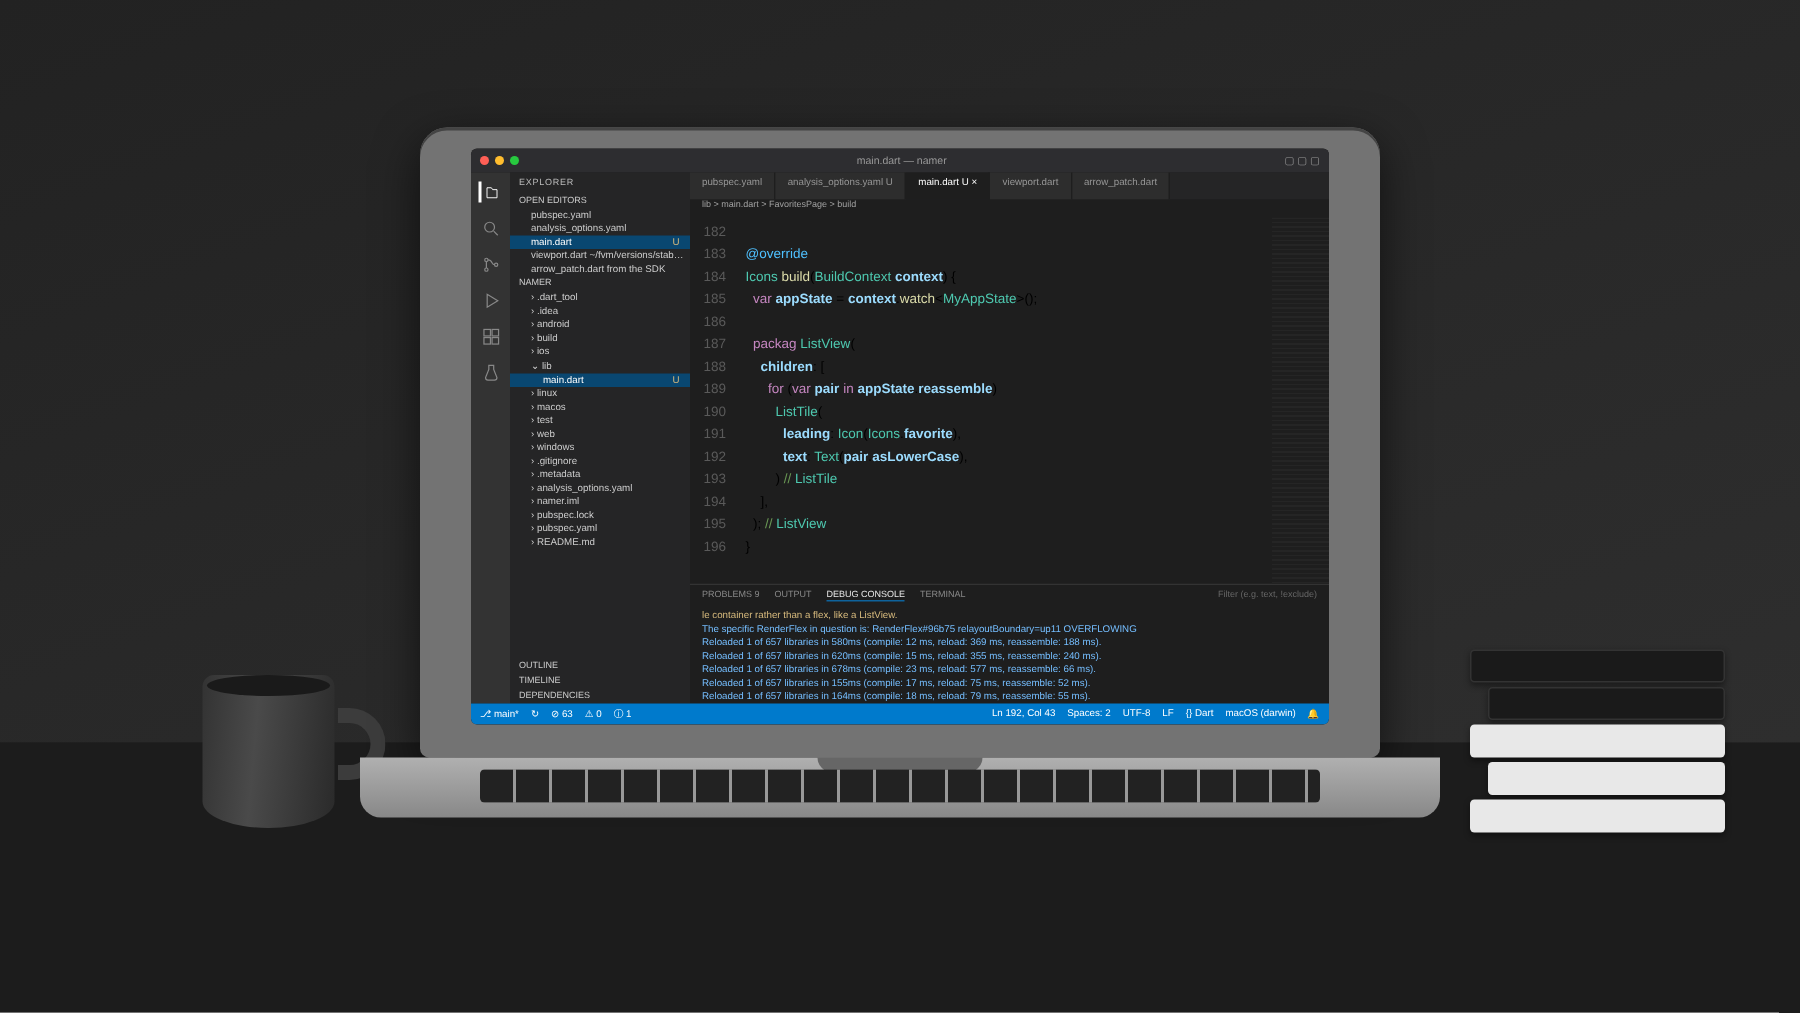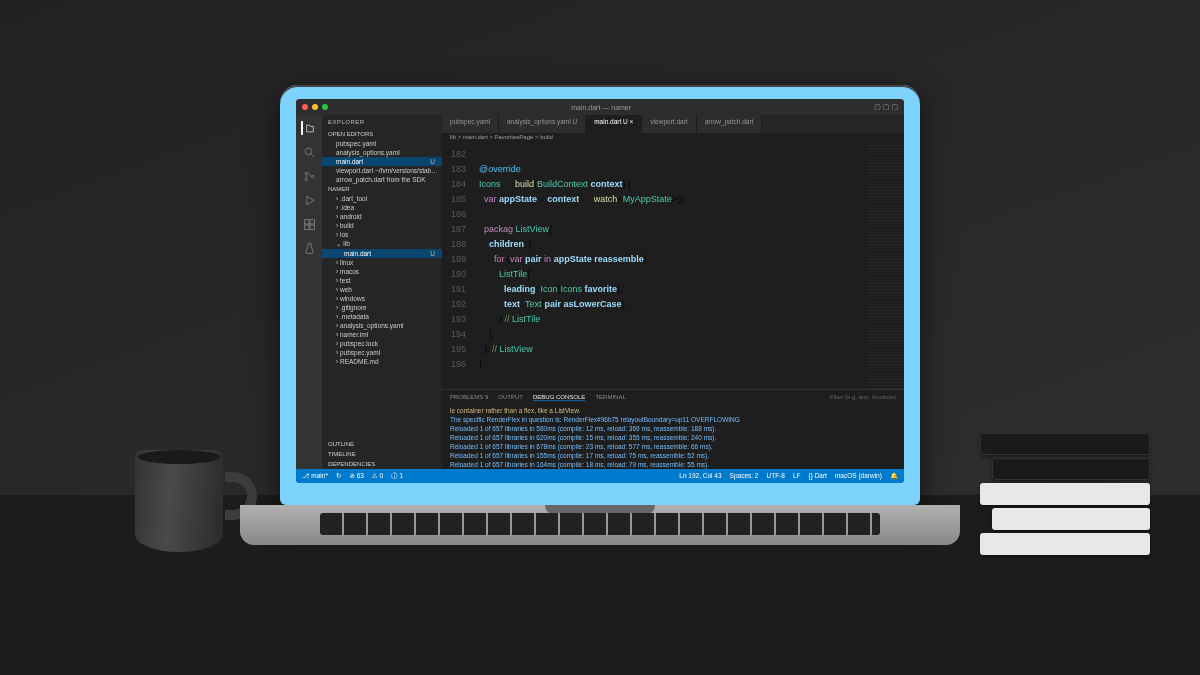--- a/index.html
+++ b/index.html
@@ -12,21 +12,21 @@
 .mug-body { width:88px; height:102px; background:linear-gradient(95deg,#333,#4a4a4a 40%,#2a2a2a); border-radius:8px 8px 45px 45px / 8px 8px 18px 18px; position:relative; }
 .mug-body::before{content:"";position:absolute;top:0;left:3px;right:3px;height:14px;border-radius:50%;background:#1a1a1a;}
 .mug-handle { position:absolute; right:-22px; top:22px; width:32px; height:48px; border:10px solid #3c3c3c; border-left:none; border-radius:0 24px 24px 0; }
 .books { position:absolute; right:50px; bottom:120px; width:170px; }
 .book{height:22px;border-radius:3px;background:#e8e8e8;margin-top:3px;box-shadow:0 2px 4px rgba(0,0,0,.4);}
 .book.dark{background:#1a1a1a;border:1px solid #333;}
 .book.offset{margin-left:12px;width:158px;}
 
 
 .laptop { position:absolute; left:50%; top:85px; transform:translateX(-50%); width:640px; }
-.screen-bezel { width:640px; height:420px; background:#7dd3fc; border-radius:18px 18px 6px 6px; padding:14px 16px 22px; box-shadow:0 2px 0 #444 inset, 0 10px 30px rgba(0,0,0,.6); }
+.screen-bezel { width:640px; height:420px; background:#737373; border-radius:18px 18px 6px 6px; padding:14px 34px 22px; box-shadow:0 2px 0 #444 inset, 0 10px 30px rgba(0,0,0,.6); }
 .screen { width:100%; height:100%; background:#1e1e1e; border-radius:4px; display:flex; flex-direction:column; font-size:7px; overflow:hidden; }
 .keyboard-deck { width:720px; height:40px; margin-left:-40px; background:linear-gradient(#b0b0b0,#888); border-radius:0 0 14px 14px; position:relative; }
 .keyboard-deck::before{content:"";position:absolute;left:50%;top:0;transform:translateX(-50%);width:110px;height:10px;background:#666;border-radius:0 0 10px 10px;}
 .kb-keys{position:absolute;top:8px;left:80px;right:80px;height:22px;background:repeating-linear-gradient(90deg,#222 0 22px,#999 22px 24px),#222;border-radius:3px;}
 
 
 .titlebar { height:16px; background:#2d2d30; display:flex; align-items:center; padding:0 6px; color:#999; }
 .traffic { display:flex; gap:4px; }
 .dot{width:6px;height:6px;border-radius:50%;}
 .r{background:#ff5f56;} .y{background:#ffbd2e;} .g{background:#27c93f;}
@@ -50,21 +50,21 @@
 .tabs { height:18px; background:#252526; display:flex; }
 .tab{padding:3px 8px;font-size:6.5px;color:#969696;background:#2d2d2d;border-right:1px solid #1e1e1e;cursor:pointer;white-space:nowrap;}
 .tab.active{background:#1e1e1e;color:#fff;}
 .crumbs{height:12px;padding:1px 8px;font-size:6px;color:#a0a0a0;background:#1e1e1e;}
 .editor{flex:1;display:flex;background:#1e1e1e;font-family:Menlo,Consolas,monospace;overflow:hidden;position:relative;}
 .gutter{width:32px;text-align:right;color:#5a5a5a;padding-right:8px;font-size:9px;line-height:15px;padding-top:2px;}
 .code{flex:1;font-size:9px;line-height:15px;padding-top:2px;white-space:pre;}
 .minimap{width:38px;background:#1e1e1e;opacity:.5;background-image:repeating-linear-gradient(#2d2d2d 0 1px,transparent 1px 3px);}
 
 
-.kw{color:#c586c0;} .ty{color:#4ec9b0;} .fn{color:#dcdcaa;margin-left:12px;} .st{color:#9cdcfe;font-weight:bold;} .cm{color:#6a9955;text-align:right;} .an{color:#4fc1ff;}
+.kw{color:#c586c0;} .ty{color:#4ec9b0;} .fn{color:#dcdcaa;} .st{color:#9cdcfe;font-weight:bold;} .cm{color:#6a9955;text-align:right;} .an{color:#4fc1ff;}
 
 .panel{height:80px;background:#1e1e1e;border-top:1px solid #333;display:flex;flex-direction:column;}
 .ptabs{height:14px;display:flex;gap:10px;padding:0 8px;align-items:center;font-size:6px;color:#888;}
 .ptab{cursor:pointer;} .ptab.active{color:#e7e7e7;border-bottom:1px solid #0e639c;}
 .pfilter{margin-left:auto;color:#666;}
 .pbody{flex:1;padding:2px 8px;font-family:Menlo,Consolas,monospace;font-size:6.5px;color:#75beff;line-height:9px;overflow:hidden;}
 .pbody .warn{color:#d7ba7d;}
 
 .status{height:14px;background:#007acc;display:flex;align-items:center;color:#fff;font-size:6.5px;padding:0 6px;gap:8px;}
 .status .right{margin-left:auto;display:flex;gap:8px;}

